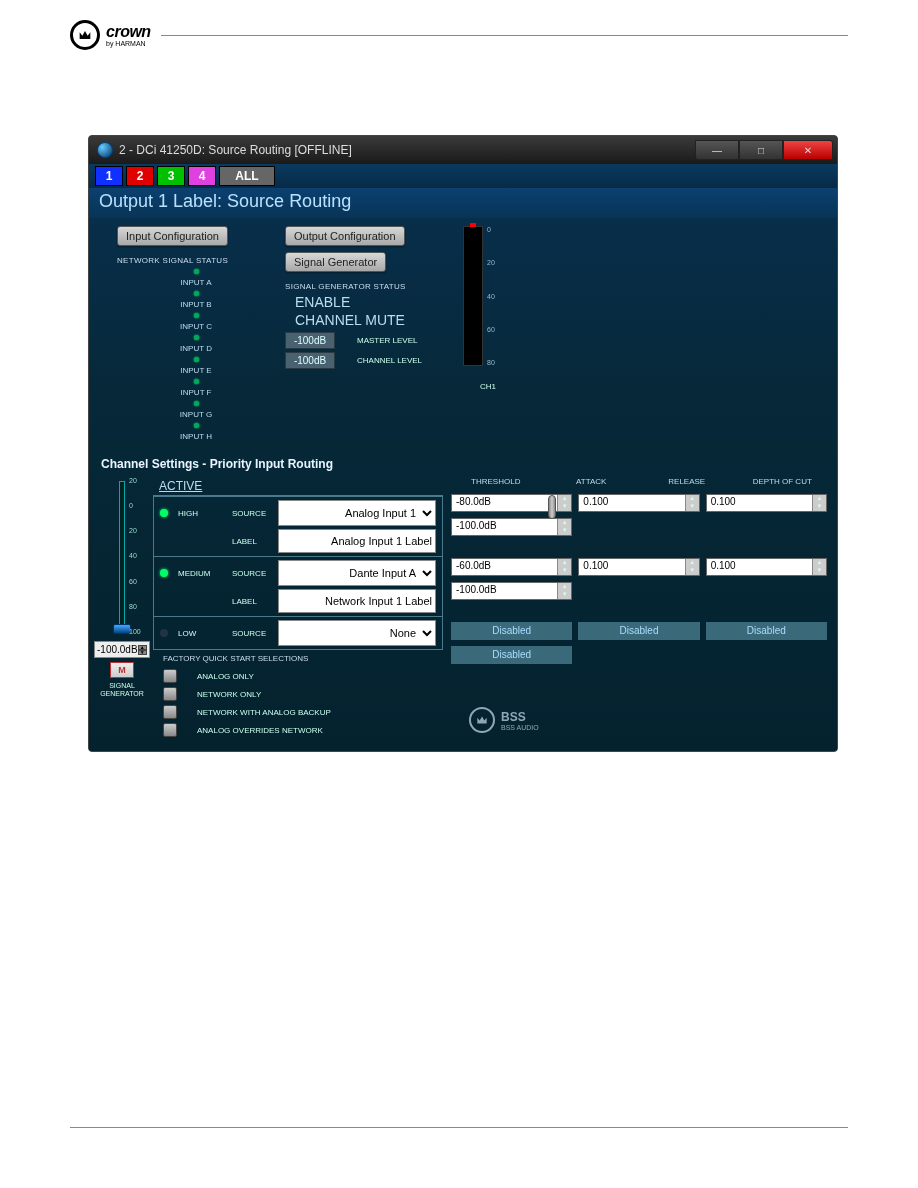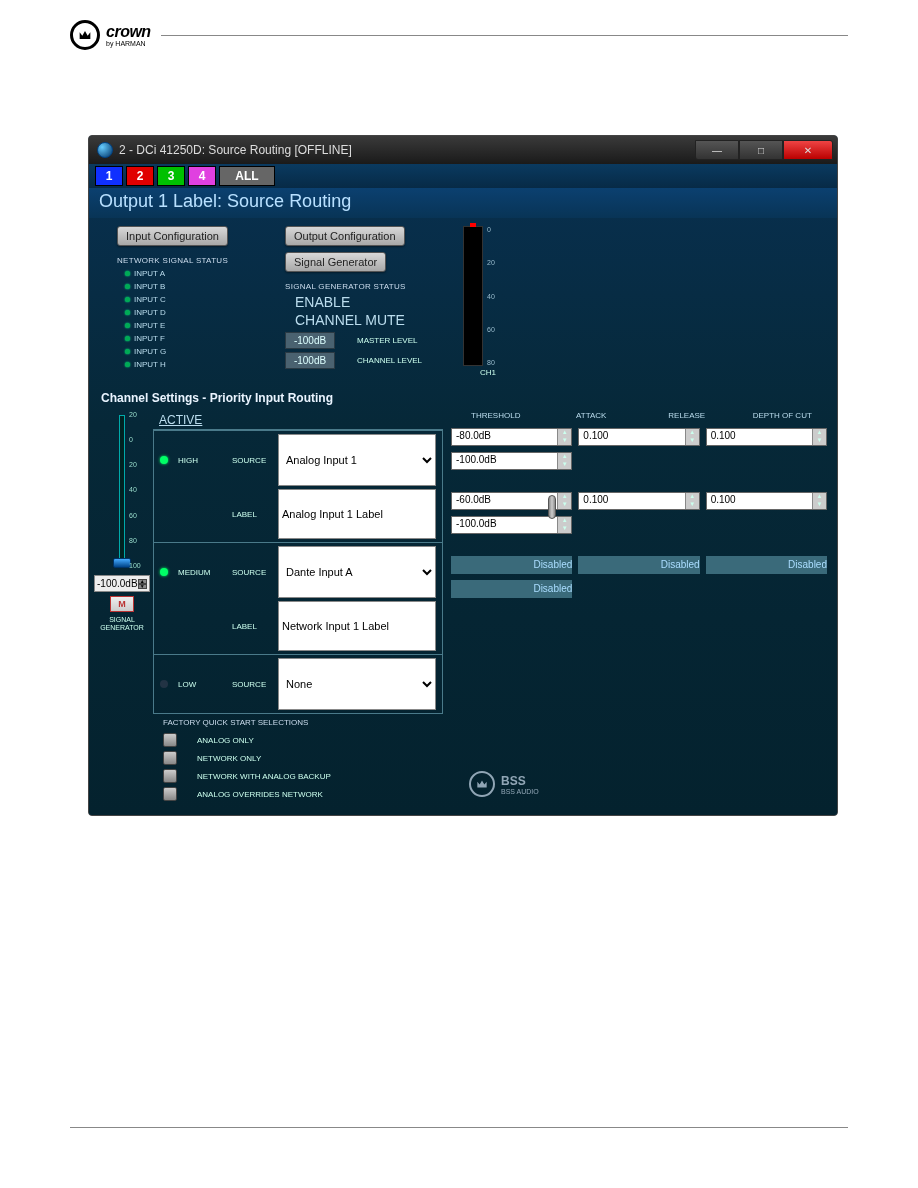--- a/index.html
+++ b/index.html
@@ -120,42 +120,42 @@
     box-shadow: 0 1px 2px rgba(0,0,0,.4);
     margin-bottom: 6px;
   }
   .small-header {
     font-size: 8px;
     color: #cde;
     margin: 4px 0 2px 0;
     letter-spacing: 0.3px;
   }
   .input-list { list-style: none; margin-left: 8px; }
-  .input-list li { font-size: 8px; color: #bde; padding: 2px 0; display: flex; align-items: center; gap: 4px; }
+  .input-list li { font-size: 8px; color: #bde; padding: 2px 0; display: flex; align-items: center; gap: 4px; flex-direction: column; }
   .led-dot { width: 5px; height: 5px; background: #0a5; border-radius: 50%; box-shadow: 0 0 2px #0f8; }
 
   .status-line { font-size: 14px; color: #bde; padding: 1px 0 1px 10px; }
   .level-box {
     display: inline-block; width: 50px; padding: 2px 4px;
     background: #4a6270; color: #dff; text-align: center;
     border: 1px solid #2a3a44; font-size: 10px;
     margin-right: 6px;
   }
   .level-row { display: flex; align-items: center; margin: 3px 0; font-size: 8px; gap: 16px; }
 
   .meter {
     width: 20px; height: 140px;
     background: #000;
     border: 1px solid #333;
     position: relative;
   }
   .meter-fill { position: absolute; bottom: 0; left: 0; right: 0; height: 0%; background: #0f0; }
   .meter-clip { position: absolute; top: -4px; left: 50%; transform: translateX(-50%); width: 6px; height: 4px; background: #f00; }
   .meter-labels { position: absolute; left: 24px; top: 0; font-size: 7px; color: #9bc; display: flex; flex-direction: column; justify-content: space-between; height: 100%; }
-  .meter-ch { font-size: 8px; text-align: center; margin-top: 2px; }
+  .meter-ch { font-size: 8px; text-align: center; margin-top: 16px; }
 
   .section-title {
     padding: 10px 12px 6px 12px;
     font-weight: bold;
     font-size: 12px;
     color: #eaf4ff;
   }
 
   .priority-area {
     display: flex;
@@ -202,22 +202,22 @@
     display: grid;
     grid-template-columns: 14px 50px 42px 1fr;
     align-items: center;
     gap: 4px;
     padding: 3px 6px;
     font-size: 8px;
   }
   .p-row .radio { width: 8px; height: 8px; border-radius: 50%; background: #0f6; box-shadow: 0 0 3px #0f6; }
   .p-row .radio.off { background: #234; box-shadow: none; }
   .p-row select, .p-row input.lbl {
-    width: 100%; font-size: 11px; padding: 18px 3px;
-    background: #fff; color: #000; border: 1px solid #888;
+    width: 100%; font-size: 11px; padding: 5px 3px;
+    background: #fff; color: #000; border: 1px solid #888; text-align: right;
   }
   .p-row.sub { border-top: none; padding-top: 0; }
 
   .params-col {
     flex: 1;
   }
   .params-headers {
     display: grid;
     grid-template-columns: repeat(4, 1fr);
     gap: 6px;
@@ -231,21 +231,21 @@
     margin: 4px 0 22px 0;
   }
   .spin-input {
     display: flex; background: #fff; border: 1px solid #666;
     height: 18px;
   }
   .spin-input .val { flex: 1; padding: 1px 4px; font-size: 10px; color: #000; }
   .spin-input .btns { width: 14px; display: flex; flex-direction: column; }
   .spin-input .btns span { flex:1; background: #ccc; border-left: 1px solid #888; font-size: 6px; text-align: center; line-height: 7px; }
   .disabled-cell {
-    background: #3a6a7a; color: #adf; text-align: right;
+    background: #3a6a7a; color: #adf; text-align: center;
     font-size: 10px; padding: 2px 0; height: 18px; line-height: 14px;
   }
 
   .factory-section {
     padding: 4px 0 0 64px;
   }
   .factory-title { font-size: 8px; margin-bottom: 4px; color: #cde; }
   .factory-row { display: flex; align-items: center; gap: 20px; font-size: 8px; padding: 2px 0; }
   .factory-check {
     width: 14px; height: 14px; background: linear-gradient(#ccc,#888);

